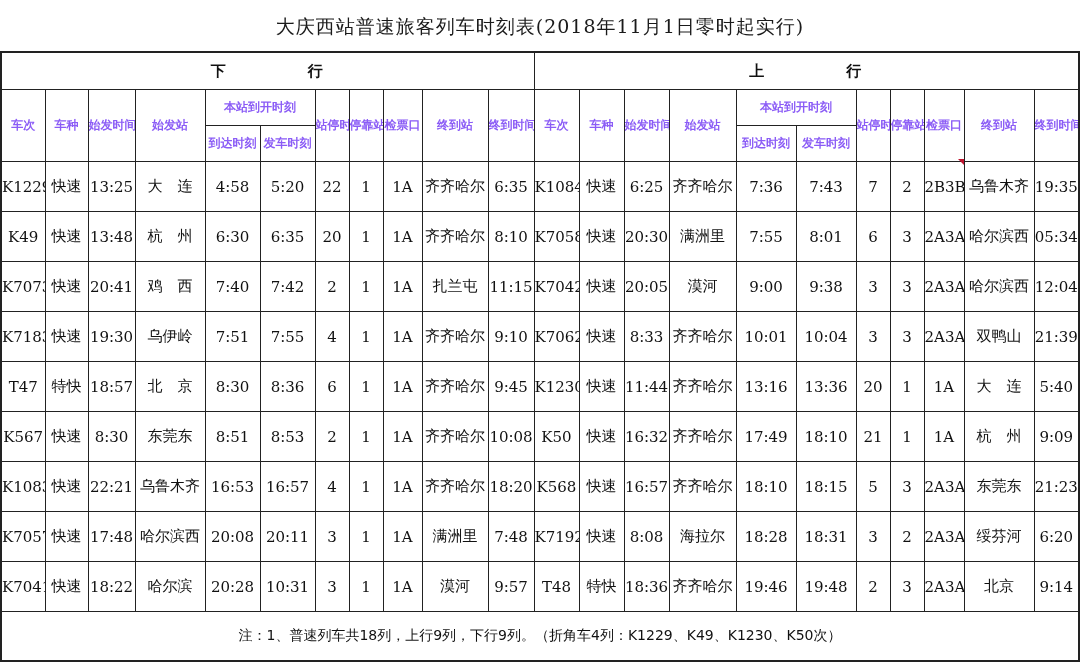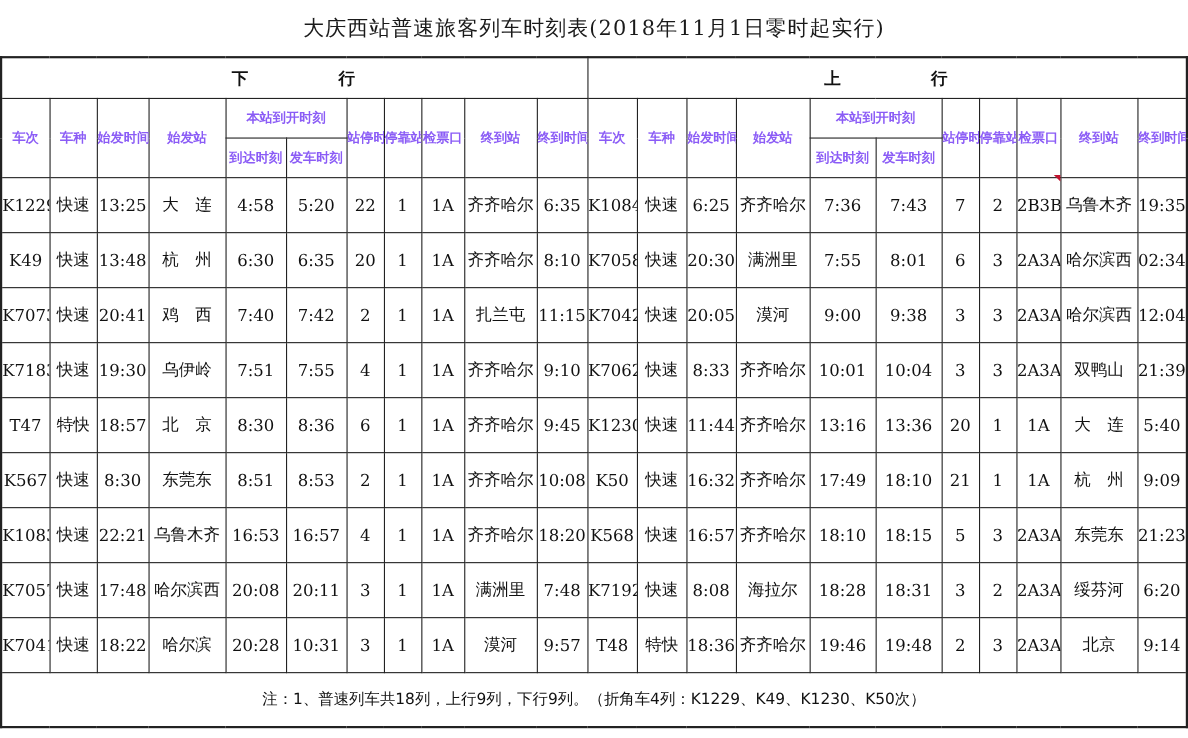--- a/index.html
+++ b/index.html
@@ -127,21 +127,21 @@
         <td class="mid">K7058</td>
         <td class="cn">快速</td>
         <td>20:30</td>
         <td class="cn">满洲里</td>
         <td>7:55</td>
         <td>8:01</td>
         <td>6</td>
         <td>3</td>
         <td>2A3A</td>
         <td class="cn">哈尔滨西</td>
-        <td>02:34</td>
+        <td>05:34</td>
       </tr>
       <tr class="row">
         <td>K7073</td>
         <td class="cn">快速</td>
         <td>20:41</td>
         <td class="cn">鸡　西</td>
         <td>7:40</td>
         <td>7:42</td>
         <td>2</td>
         <td>1</td>

